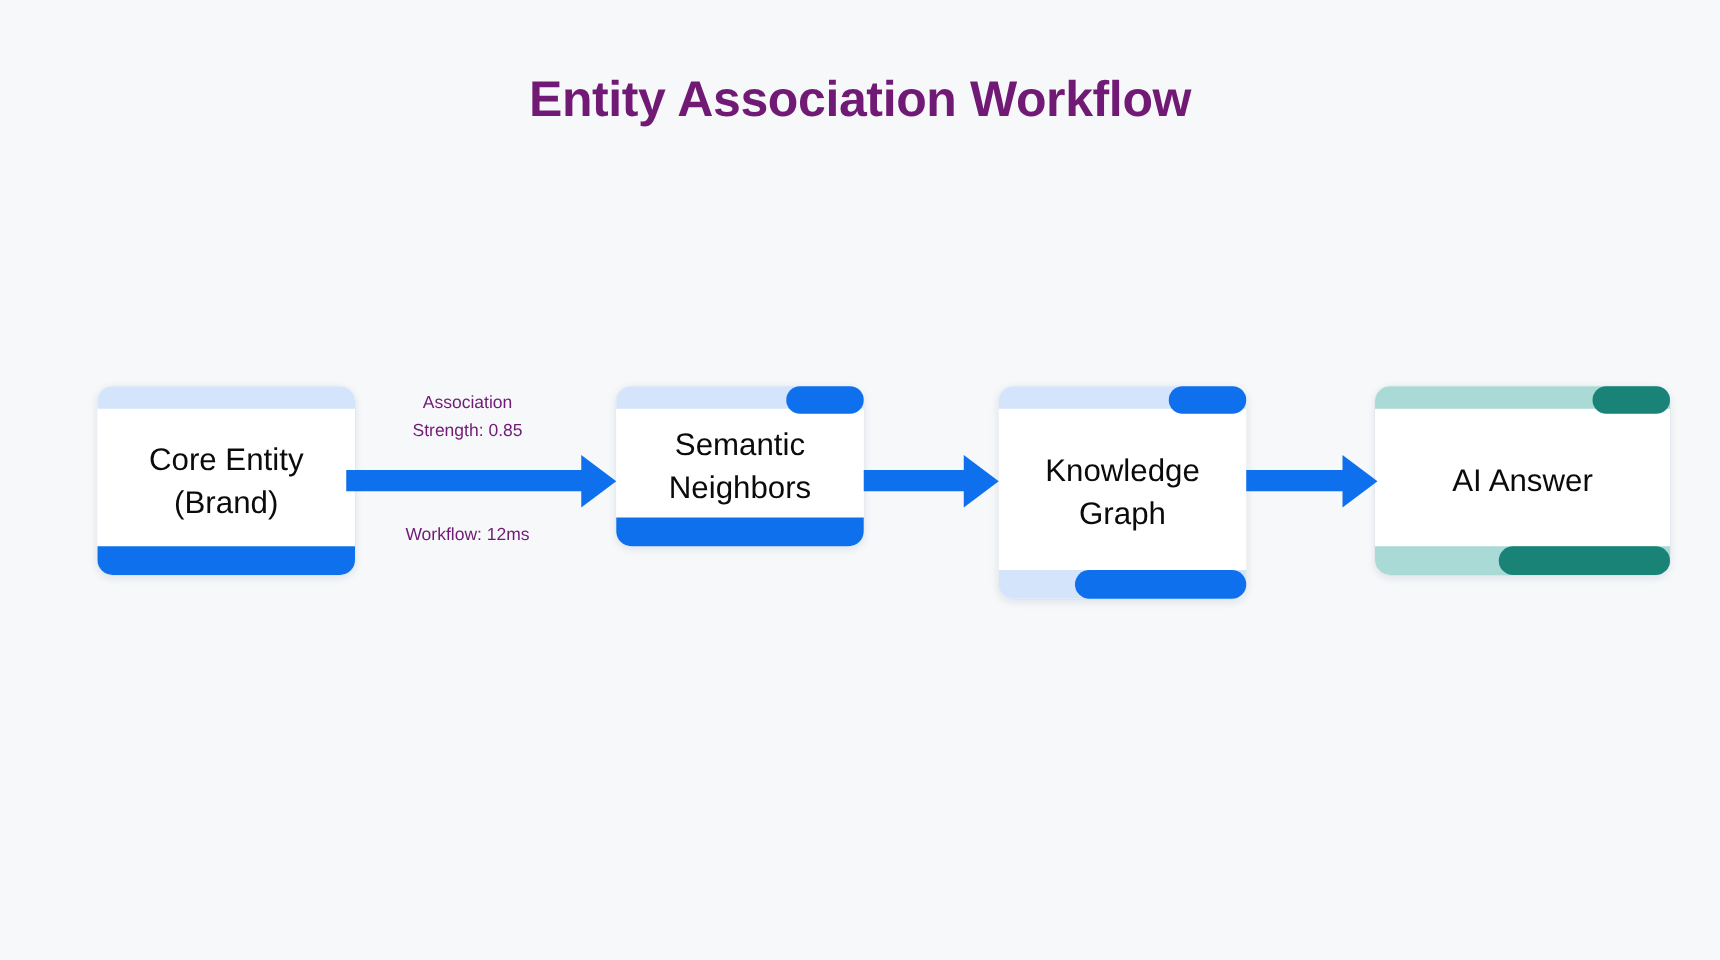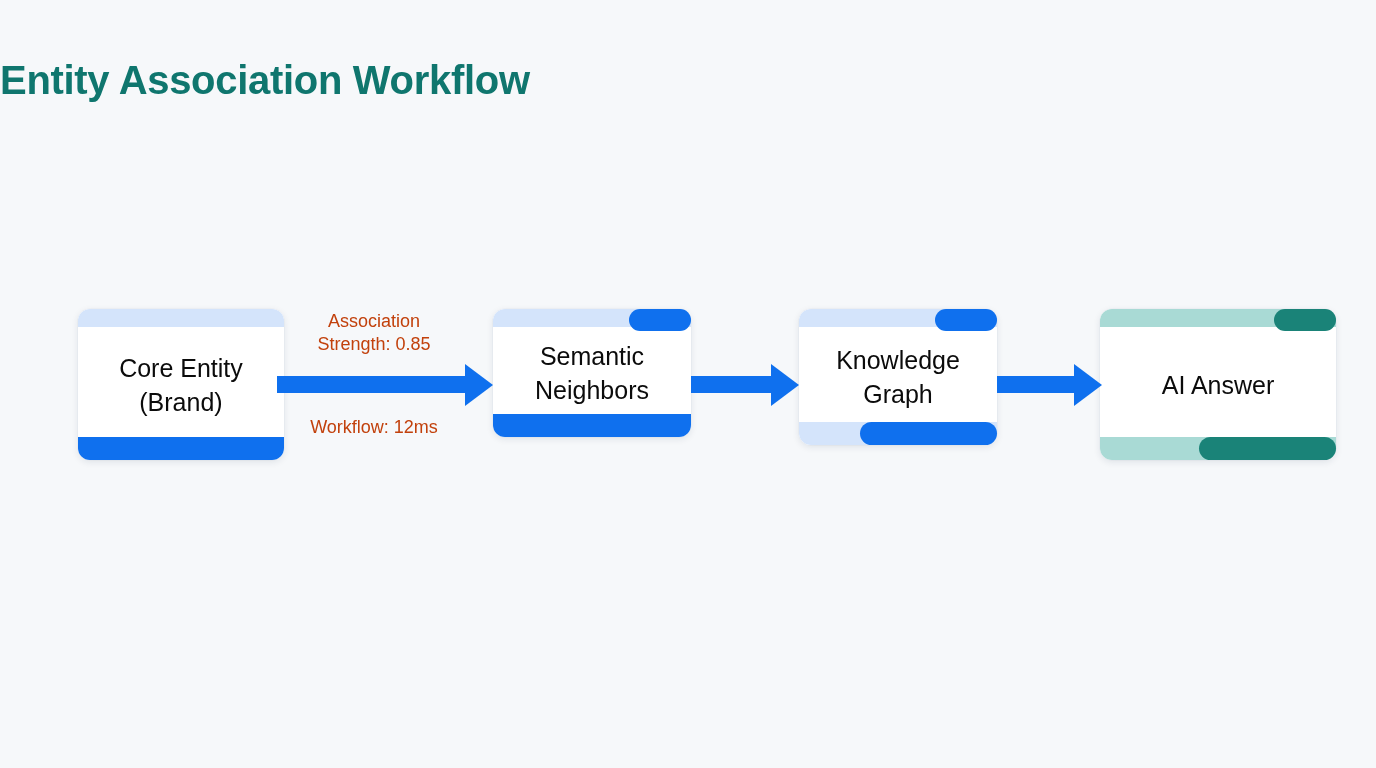--- a/index.html
+++ b/index.html
@@ -22,24 +22,24 @@
     width: 1376px;
     height: 768px;
   }
 
   
   .title {
     position: absolute;
     left: 0;
     top: 58px;
     width: 1376px;
-    text-align: left;
+    text-align: center;
     font-size: 40px;
     font-weight: 700;
-    color: #0f766e;
+    color: #701a75;
     letter-spacing: -0.3px;
     white-space: nowrap;
   }
 
   
   .node {
     position: absolute;
     border-radius: 12px;
     background: #ffffff;
     box-shadow: 0 2px 7px rgba(22, 40, 70, 0.10), 0 0 0 0.5px rgba(30,50,90,0.04);
@@ -131,23 +131,23 @@
     height: 0;
     border-top: 21px solid transparent;
     border-bottom: 21px solid transparent;
     border-left: 28px solid #0f70ee;
   }
 
   
   .edge-label {
     position: absolute;
     text-align: center;
-    font-size: 18px;
+    font-size: 14px;
     line-height: 23px;
-    color: #c2410c;
+    color: #701a75;
     white-space: pre-line;
     z-index: 7;
   }
 </style>
 </head>
 <body>
 
 <div id="canvas">
 
   <div class="title">Entity Association Workflow</div>
@@ -176,21 +176,21 @@
     <div class="band-bottom" style="background:#0f70ee;"></div>
     <div class="node-label">Semantic
 Neighbors</div>
   </div>
 
   <div class="arrow" style="left:691px; top:364px; width:108px; height:42px;">
     <div class="arrow-shaft" style="top:12px; width:82px;"></div>
     <div class="arrow-head" style="left:80px; top:0px;"></div>
   </div>
 
-  <div class="node" style="left:799px; top:309px; width:198px; height:136px;">
+  <div class="node" style="left:799px; top:309px; width:198px; height:170px;">
     <div class="node-body"></div>
     <div class="band-top" style="background:#d4e4fb;"></div>
     <div class="accent-top" style="right:0px; width:62px; background:#0f70ee;"></div>
     <div class="band-bottom" style="background:#d4e4fb;"></div>
     <div class="accent-bottom" style="right:0px; width:137px; background:#0f70ee;"></div>
     <div class="node-label">Knowledge
 Graph</div>
   </div>
 
   <div class="arrow" style="left:997px; top:364px; width:105px; height:42px;">

